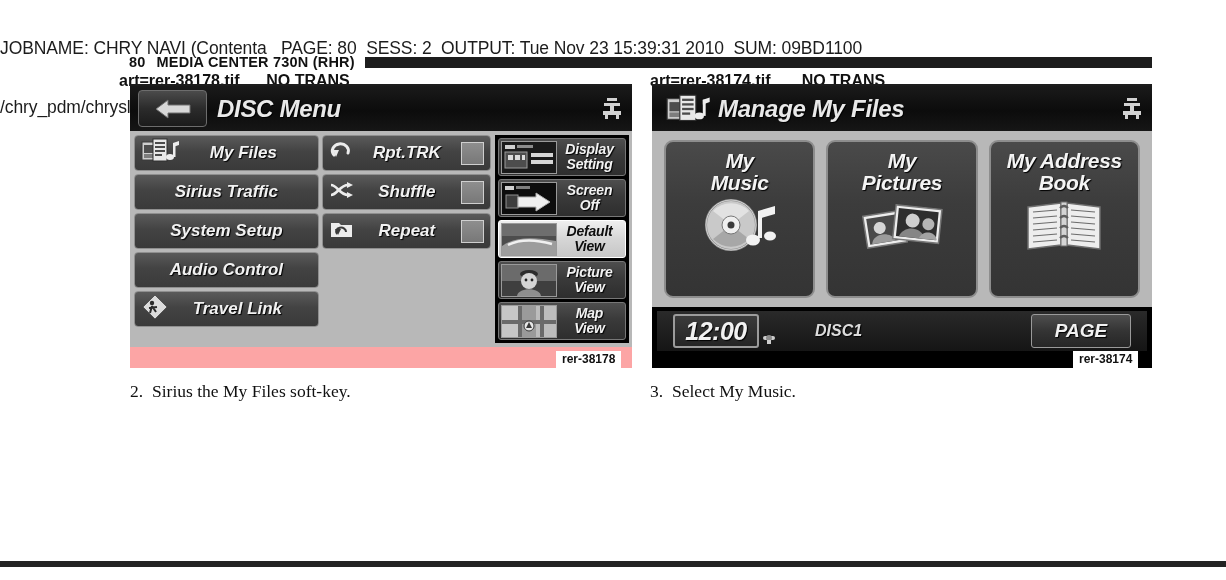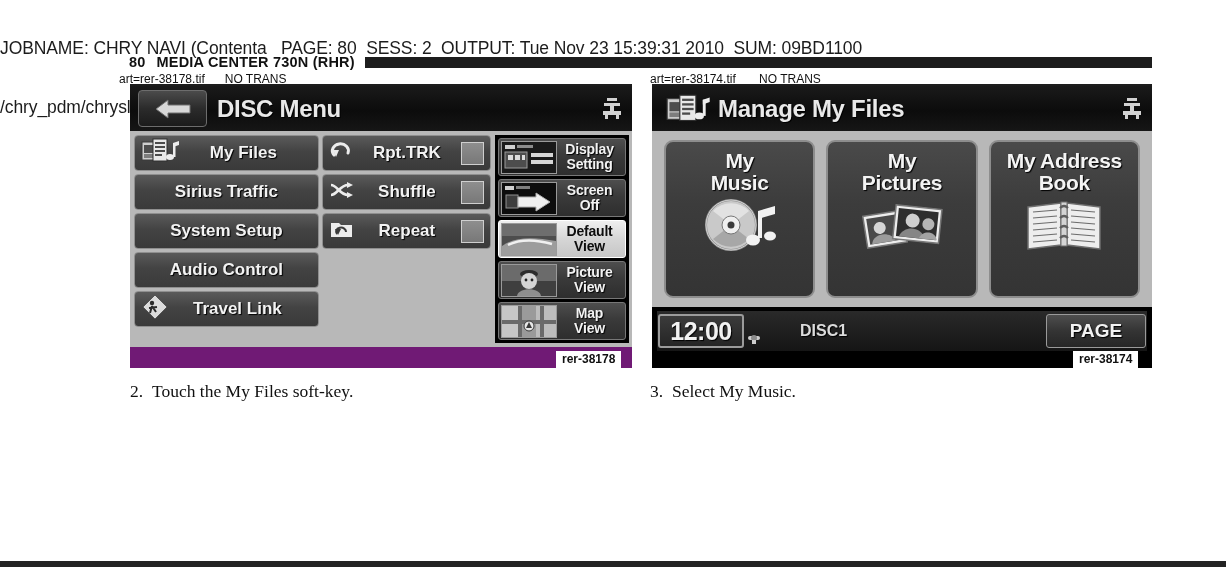--- a/index.html
+++ b/index.html
@@ -57,43 +57,44 @@
   #page-title-bar .pg-rule {
     flex: 1 1 auto;
     height: 11px;
     background: #1d1d1d;
     margin-left: 10px;
   }
 
   
   .art-credit {
     position: absolute;
-    font-size: 12px;
-    font-weight: normal;
+    font-size: 16px;
+    font-weight: bold;
     color: #111;
     white-space: pre;
     letter-spacing: 0px;
   }
   #art-credit-left  { left: 119px; top: 72px; }
   #art-credit-right { left: 650px; top: 72px; }
 
   .art-rule {
     position: absolute;
     height: 3px;
     background: #1d1d1d;
   }
   #art-rule-left  { left: 130px; top: 84px; width: 502px; }
   #art-rule-right { left: 652px; top: 84px; width: 500px; }
 
   
   .nav-screen {
     position: absolute;
-    background: #701a75;
+    background: #fca5a5;
     box-sizing: border-box;
     overflow: hidden;
+    font-style: italic;
   }
   #screen-left  { left: 130px; top: 86px; width: 502px; height: 282px; }
   #screen-right { left: 652px; top: 86px; width: 500px; height: 282px; }
 
   .nav-titlebar {
     position: absolute;
     left: 0; top: 0;
     width: 100%;
     height: 45px;
     background: linear-gradient(180deg, #1a1a1a 0%, #0c0c0c 55%, #161616 100%);
@@ -258,21 +259,21 @@
     height: 61px;
     background: #000;
     box-sizing: border-box;
     padding: 4px 5px 0 5px;
   }
   .status-inner {
     height: 40px;
     background: linear-gradient(180deg, #2a2a2a 0%, #1d1d1d 60%, #151515 100%);
     display: flex;
     align-items: center;
-    padding: 0 1px;
+    padding: 0 16px;
     box-sizing: border-box;
   }
   .clock-box {
     height: 34px;
     min-width: 86px;
     border: 2px solid #9b9b9b;
     border-radius: 3px;
     background: linear-gradient(180deg,#3b3b3b 0%, #252525 100%);
     color: #f2f2f2;
     font-size: 25px;
@@ -695,19 +696,19 @@
       <span class="disc-label">DISC1</span>
       <span class="exit-btn">PAGE</span>
     </div>
   </div>
 
 </div>
 
 <div class="fig-tag" id="fig-tag-right">rer-38174</div>
 
 <div class="caption" id="caption-left">
-  <span class="num">2.</span><span>Touch the My Files soft-key.</span>
+  <span class="num">2.</span><span>Sirius the My Files soft-key.</span>
 </div>
 <div class="caption" id="caption-right">
   <span class="num">3.</span><span>Select My Music.</span>
 </div>
 
 <div id="footer-rule"></div>
 
 </body></html>

